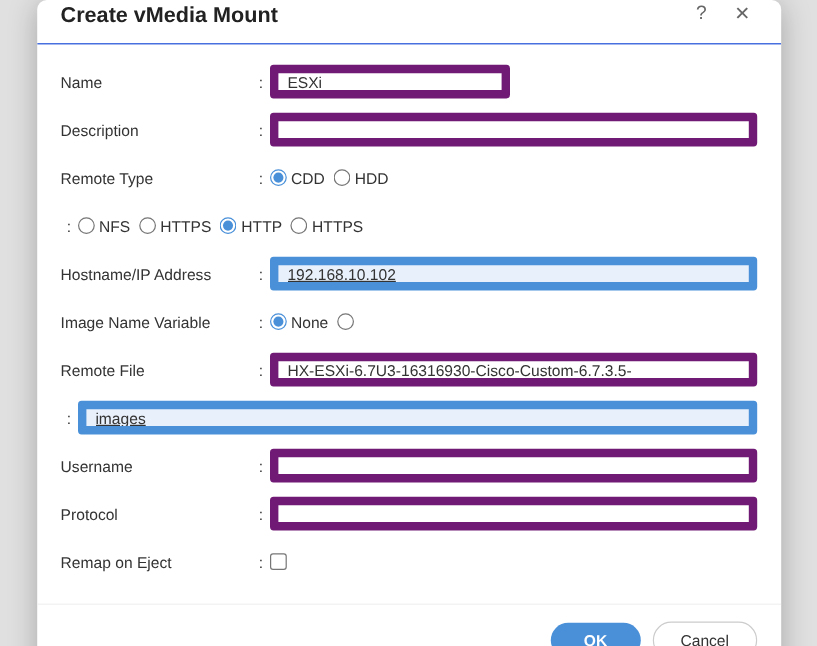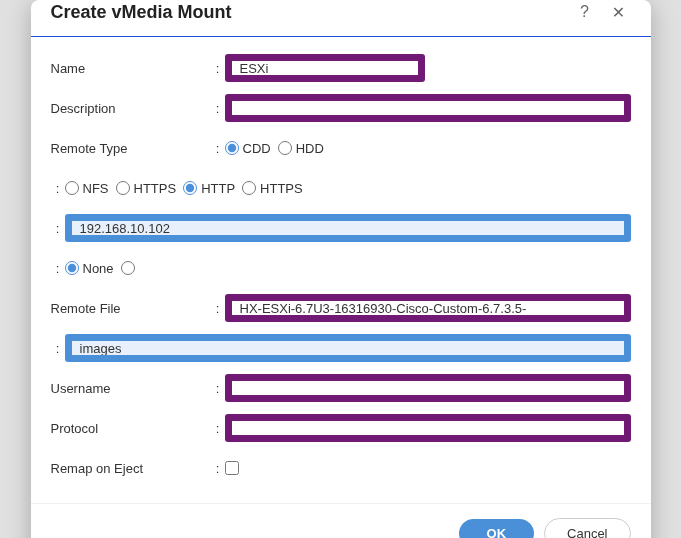--- a/index.html
+++ b/index.html
@@ -85,20 +85,21 @@
       border: 7px solid #701a75;
       border-radius: 3px;
       padding: 0 8px;
       font-size: 13px;
       color: #333;
       outline: none;
     }
     .input-highlighted {
       background: #e8f0fb;
       border-color: #4a90d9 !important;
+      text-decoration: underline;
     }
     .radio-group {
       display: flex;
       gap: 7px;
       flex-wrap: wrap;
     }
     .radio-item {
       display: flex;
       align-items: center;
       gap: 4px;
@@ -220,27 +221,29 @@
           </label>
           <label class="radio-item">
             <input type="radio" name="protocol" style="">
             <span>HTTPS</span>
           </label>
         </div>
       </div>
     </div>
 
     <div class="form-row">
+      <span class="form-label">Hostname/IP Address</span>
       <span class="form-colon">:</span>
       <div class="form-field">
         <input type="text" class="input-highlighted" value="192.168.10.102" style="">
       </div>
     </div>
 
     <div class="form-row">
+      <span class="form-label">Image Name Variable</span>
       <span class="form-colon">:</span>
       <div class="form-field">
         <div class="radio-group">
           <label class="radio-item">
             <input type="radio" name="image_name_variable" checked="" style="">
             <span>None</span>
           </label>
           <label class="radio-item">
             <input type="radio" name="image_name_variable" style="">
           </label>

